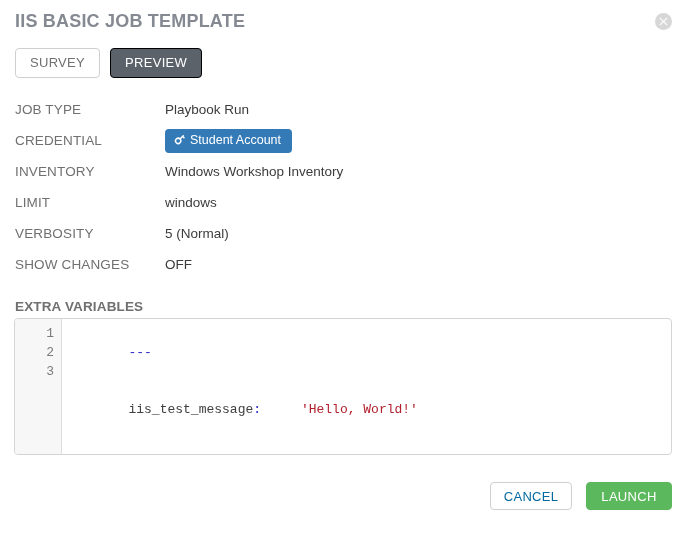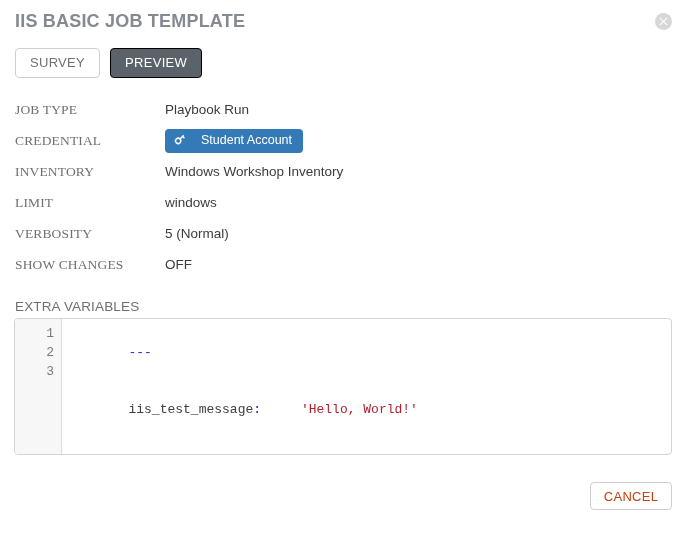--- a/index.html
+++ b/index.html
@@ -88,34 +88,33 @@
   }
   .detail-label {
     width: 150px;
     flex: 0 0 150px;
     font-size: 13.5px;
     color: #707070;
     text-transform: uppercase;
     letter-spacing: 0.15px;
     line-height: 20px;
     white-space: nowrap;
-    font-family: Liberation Serif, serif;
   }
   .detail-value {
     font-size: 13.5px;
     color: #3c3c3c;
     line-height: 20px;
     white-space: nowrap;
   }
 
   
   .cred-badge {
     display: inline-flex;
     align-items: center;
-    gap: 15px;
+    gap: 4px;
     background: #337ab7;
     color: #ffffff;
     border-radius: 4px;
     padding: 4px 11px 5px 9px;
     font-size: 12.5px;
     line-height: 1;
     cursor: pointer;
     margin-top: -2px;
   }
   .cred-badge .key-ico { display: block; }
@@ -123,20 +122,21 @@
 
   
   .ev-label {
     position: absolute;
     left: 15px;
     top: 299px;
     font-size: 13.5px;
     color: #707070;
     text-transform: uppercase;
     letter-spacing: 0.15px;
+    font-weight: bold;
   }
 
   
   .editor {
     position: absolute;
     left: 14px;
     top: 318px;
     width: 658px;
     height: 137px;
     border: 1px solid #d4d4d4;
@@ -197,21 +197,21 @@
     cursor: pointer;
     box-sizing: border-box;
     display: flex;
     align-items: center;
     justify-content: center;
     line-height: 1;
   }
   .btn-cancel {
     width: 82px;
     background: #ffffff;
-    color: #c2410c;
+    color: #0369a1;
     border: 1px solid #cfcfcf;
   }
   .btn-launch {
     width: 86px;
     background: #5cb85c;
     color: #ffffff;
     border: 1px solid #5cb85c;
   }
 </style>
 </head>
@@ -293,15 +293,16 @@
       </div>
       <div class="code-line">
         <span class="tok-key">iis_test_message</span><span class="tok-punct">:</span><span> </span><span class="tok-str">'Hello, World!'</span>
       </div>
       <div class="code-line">&nbsp;</div>
     </div>
   </div>
 
   <div class="footer">
     <div class="btn btn-cancel">CANCEL</div>
+    <div class="btn btn-launch">LAUNCH</div>
   </div>
 
 </div>
 
 </body></html>

